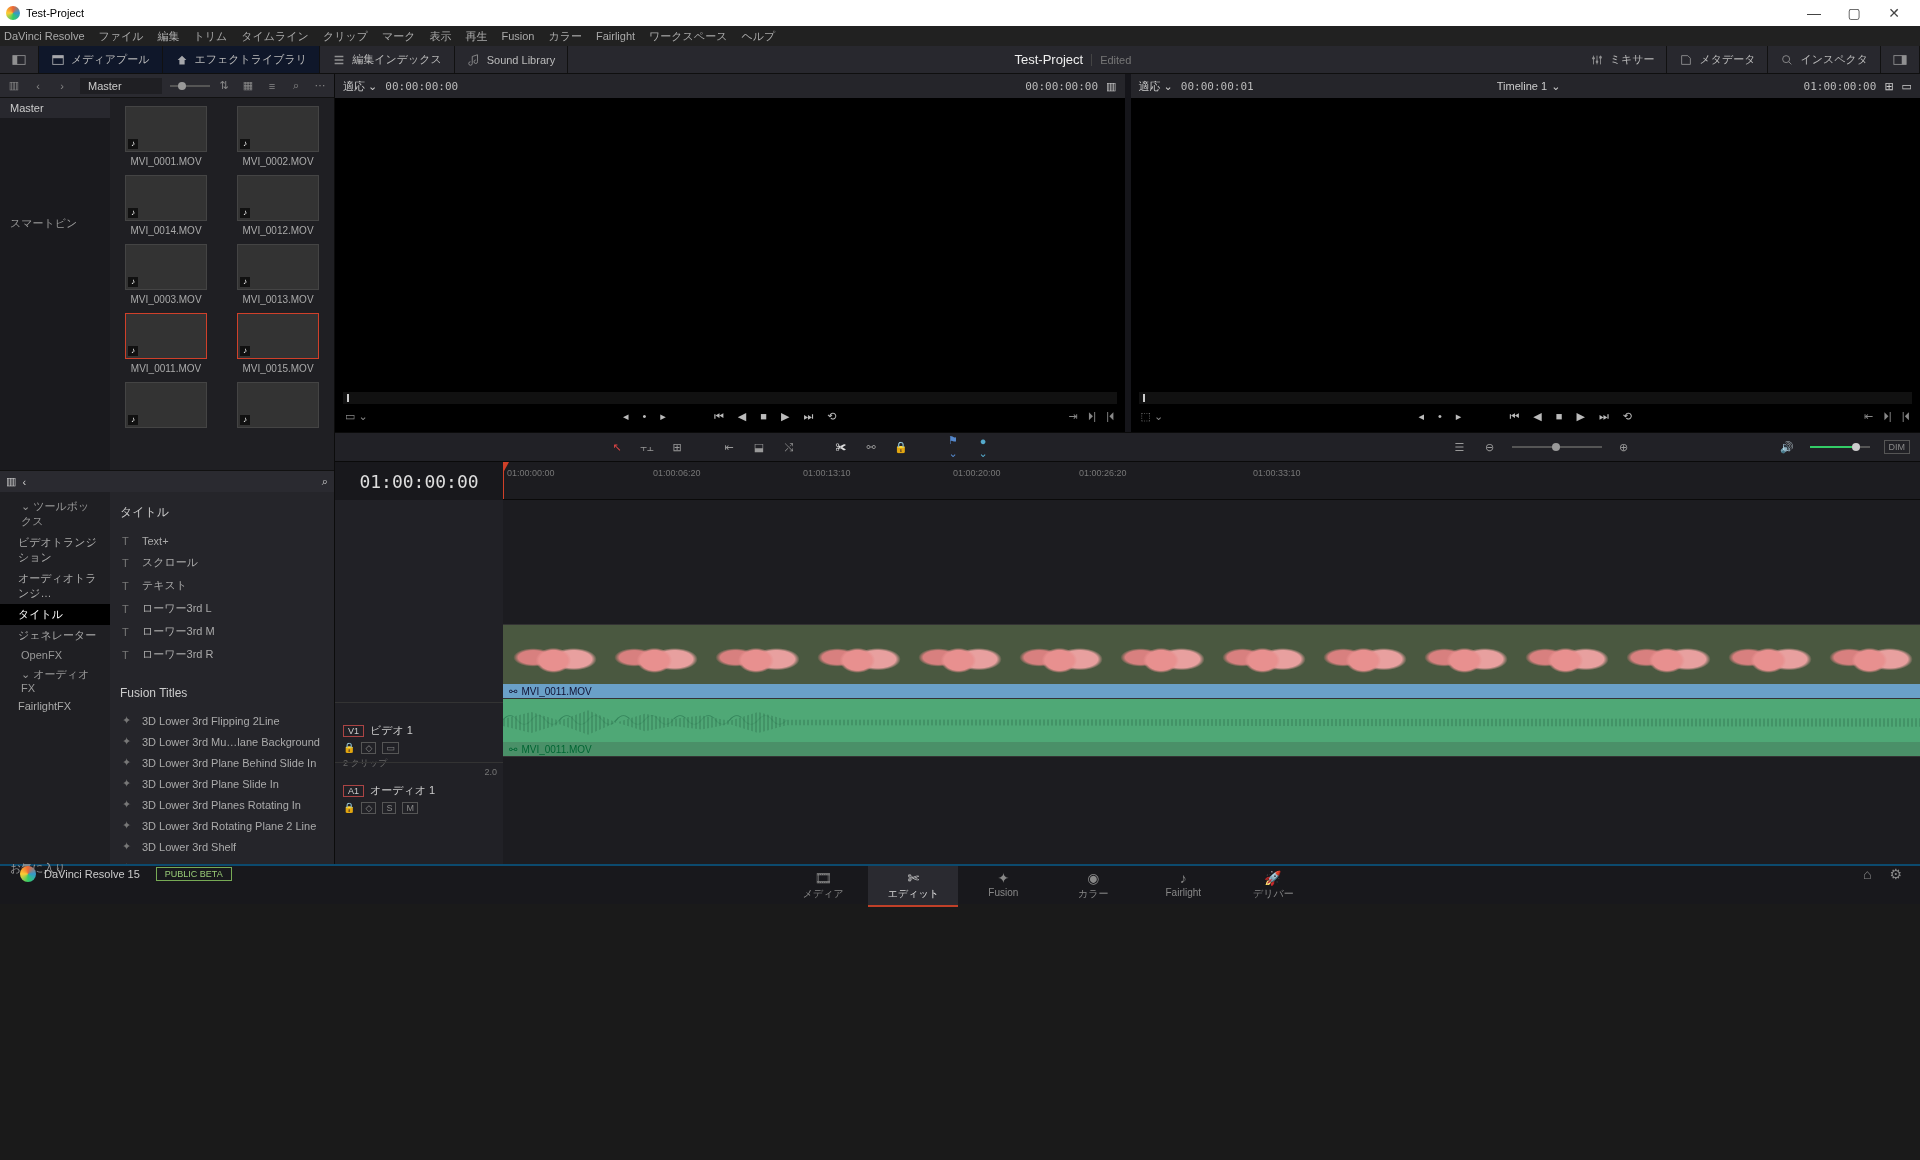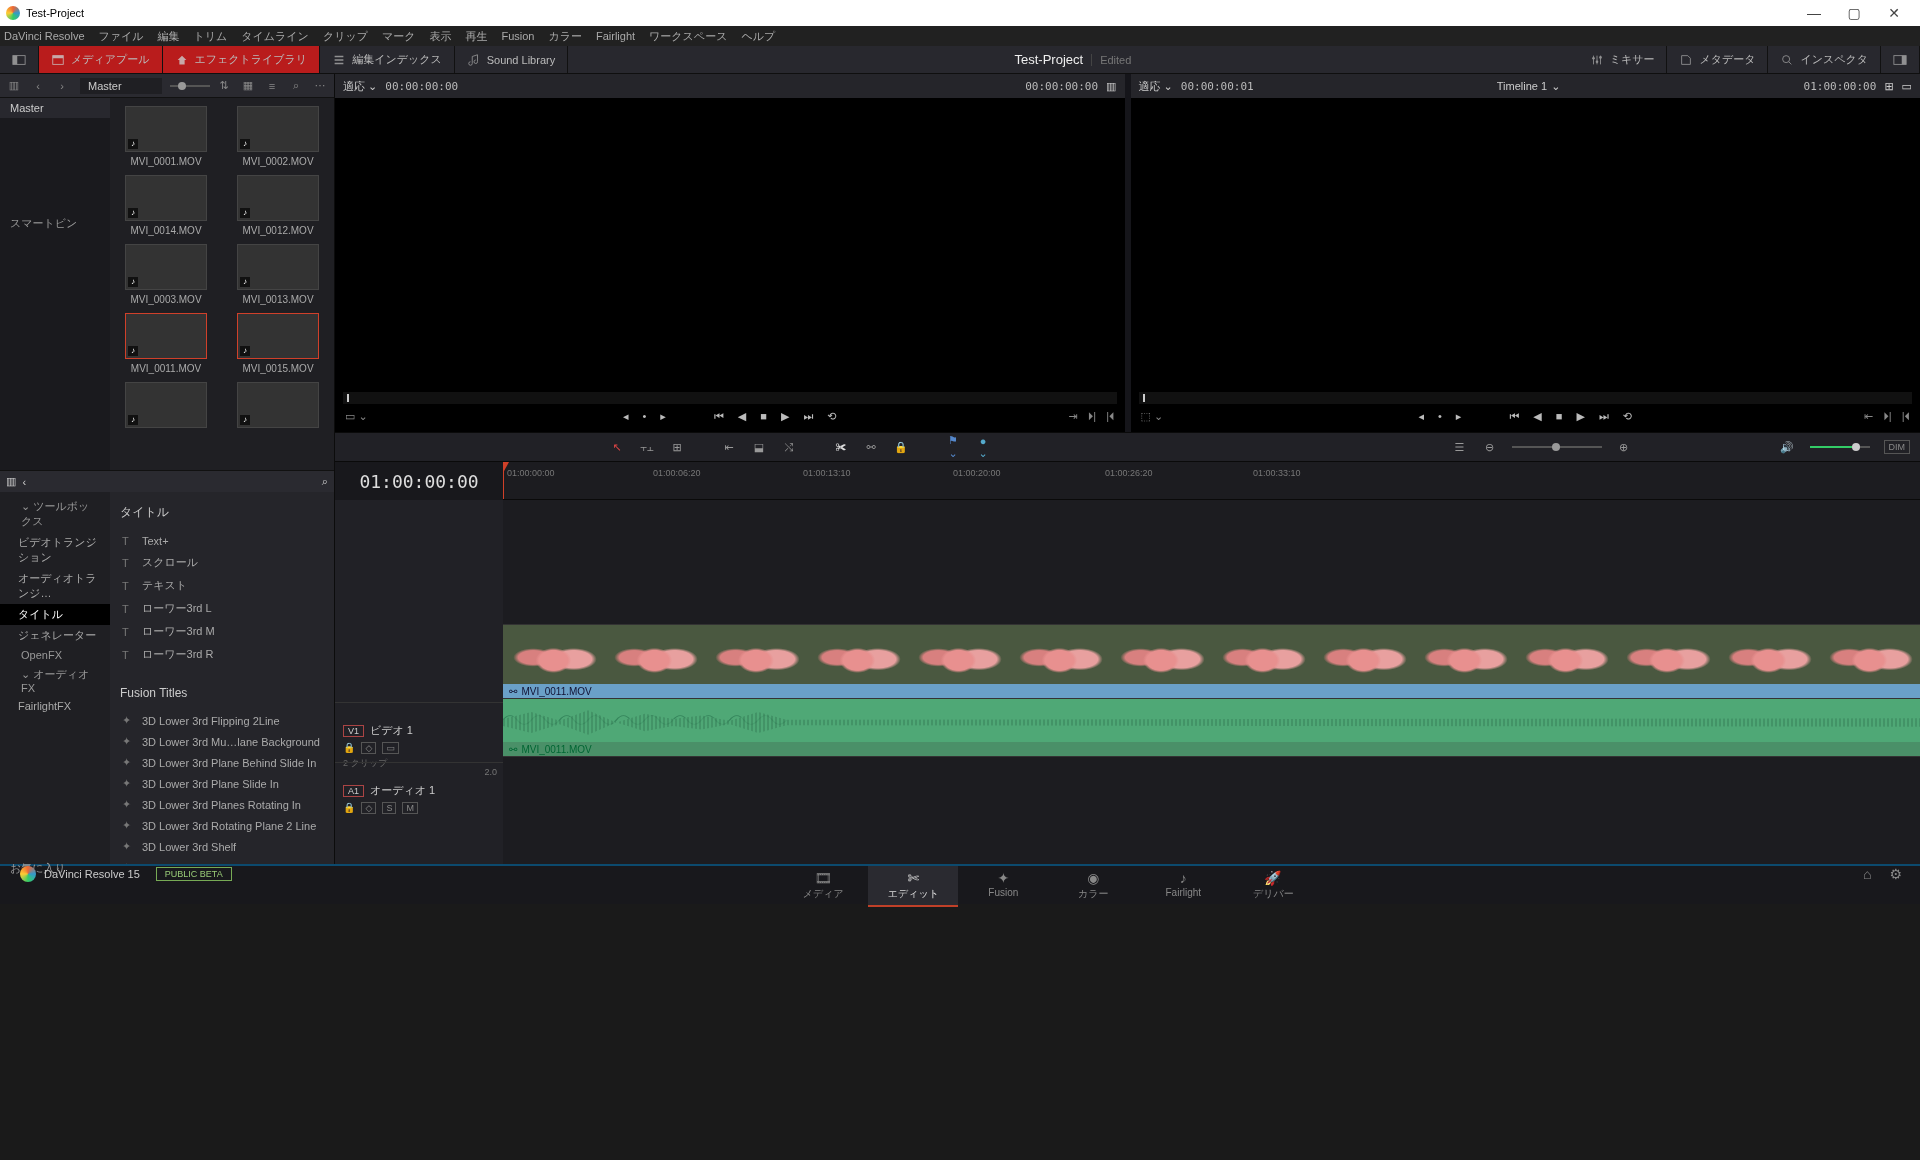--- a/index.html
+++ b/index.html
@@ -11,21 +11,21 @@
 .titlebar .title { flex: 1; }
 .titlebar .winbtn { width: 40px; text-align: center; font-size: 14px; color: #444; }
 
 
 .menubar { height: 20px; background: #212121; display: flex; align-items: center; padding: 0 4px; gap: 14px; color: #aaa; font-size: 11px; }
 .menubar span { cursor: default; }
 
 
 .wsbar { height: 28px; background: #28282e; display: flex; align-items: center; border-bottom: 1px solid #0f0f0f; }
 .wsbar .wsbtn { display: flex; align-items: center; gap: 6px; padding: 0 12px; height: 100%; color: #bbb; border-right: 1px solid #111; }
-.wsbar .wsbtn.active { background: #b91c1c; }
+.wsbar .wsbtn.active { background: #0f172a; }
 .wsbar .wsicon { width: 14px; height: 14px; opacity: .8; }
 .wsbar .center { flex: 1; text-align: center; display:flex; align-items:center; justify-content:center; gap:8px;}
 .wsbar .center .proj { color: #eee; font-size: 13px; }
 .wsbar .center .edited { color: #777; border-left:1px solid #444; padding-left:8px;}
 
 
 .main { display: grid; grid-template-columns: 335px 1fr; height: 790px; }
 
 
 .leftcol { display: flex; flex-direction: column; background: #1f1f23; border-right: 1px solid #0c0c0c; }
@@ -554,21 +554,21 @@
         </div>
         <div style="flex:0 0 44px"></div>
       </div>
       <div class="tl-body">
         <div class="tl-ruler">
           <div class="tl-playhead"></div>
           <span class="tick" style="left:4px">01:00:00:00</span>
           <span class="tick" style="left:150px">01:00:06:20</span>
           <span class="tick" style="left:300px">01:00:13:10</span>
           <span class="tick" style="left:450px">01:00:20:00</span>
-          <span class="tick" style="left:602px">01:00:26:20</span>
+          <span class="tick" style="left:576px">01:00:26:20</span>
           <span class="tick" style="left:750px">01:00:33:10</span>
         </div>
         <div class="tl-tracks">
           <div class="tl-gap"></div>
           <div class="tl-vtrack">
             <div class="tl-vclip">
               <div class="birds">
                   <span></span>
                   <span></span>
                   <span></span>

